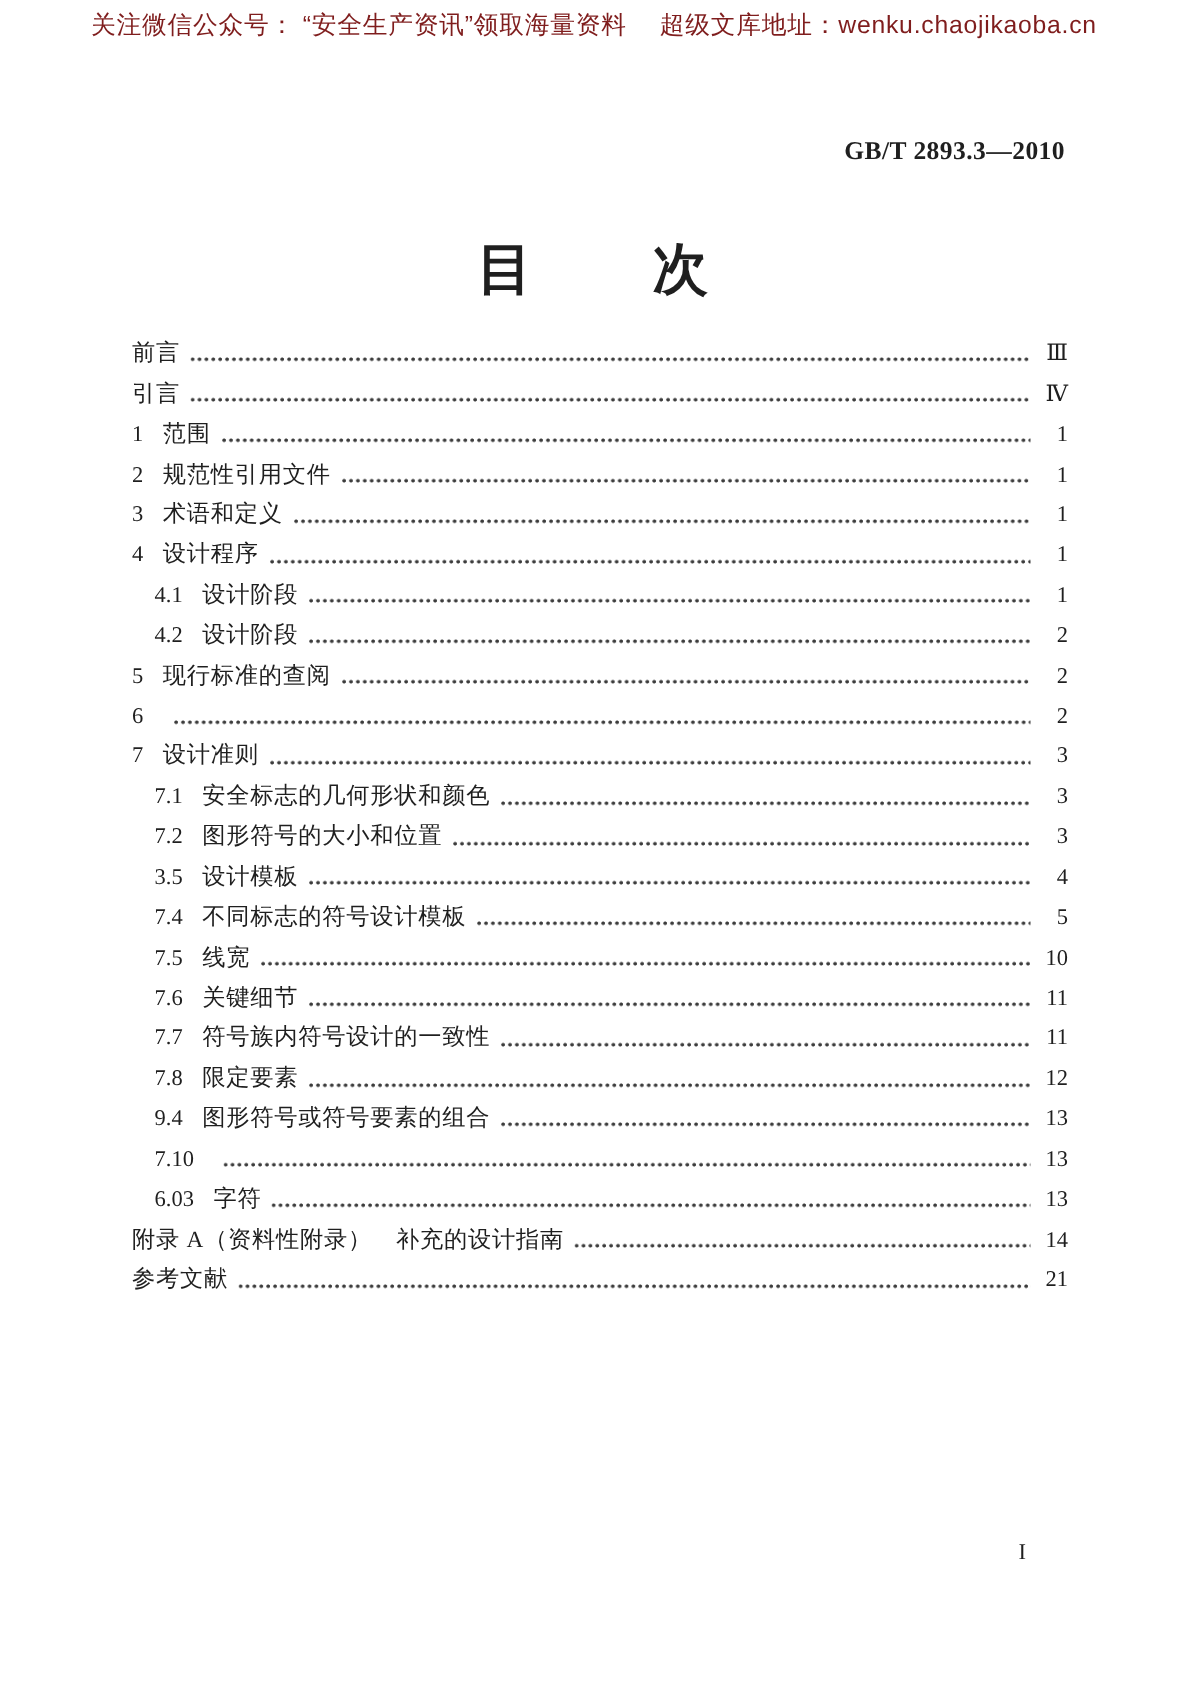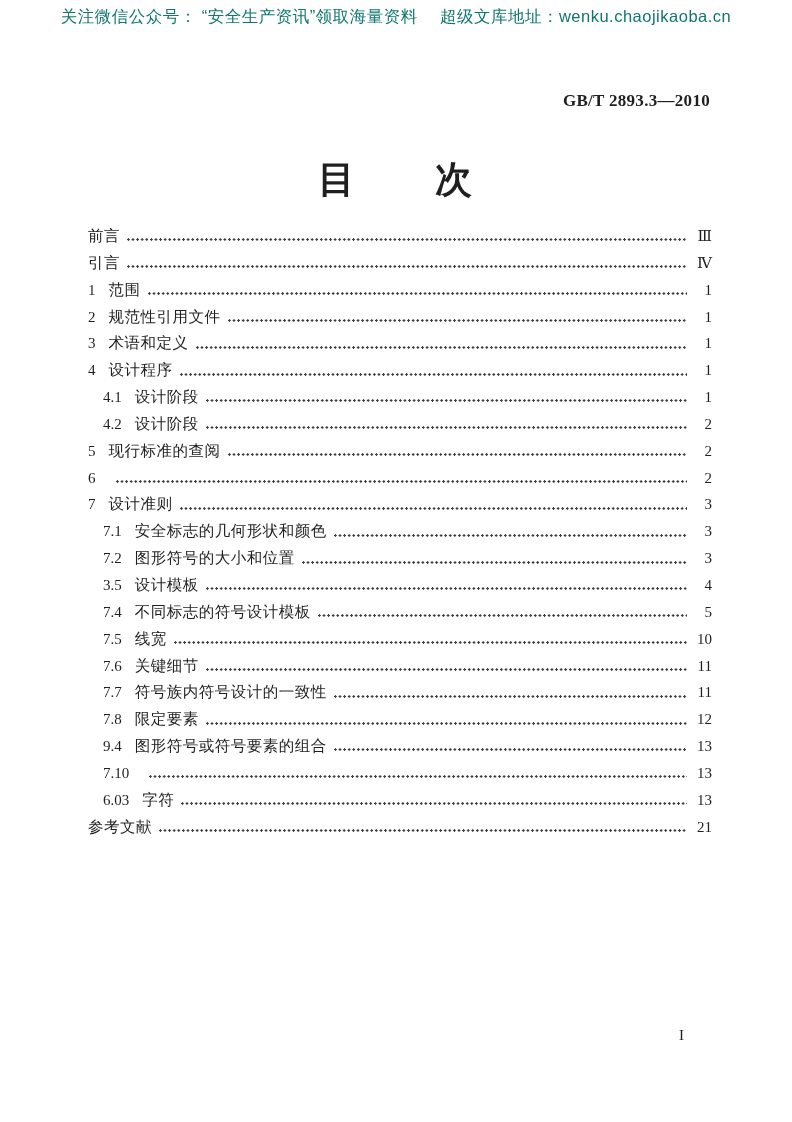--- a/index.html
+++ b/index.html
@@ -30,21 +30,21 @@
                  background-size:4.6px 3px;background-repeat:repeat-x;}
   .toc-row .pg{min-width:20px;text-align:right;font-size:15px;}
 
   .folio{position:absolute;top:1027px;left:679px;font-size:15px;letter-spacing:1px;}
 </style>
 </head>
 <body>
 
 <div class="page">
 
-  <div class="promo" style="color: #0f766e;">关注微信公众号： “安全生产资讯”领取海量资料　 超级文库地址：wenku.chaojikaoba.cn</div>
+  <div class="promo" style="color: #7f1d1d;">关注微信公众号： “安全生产资讯”领取海量资料　 超级文库地址：wenku.chaojikaoba.cn</div>
 
   <div class="std-num">GB/T 2893.3—2010</div>
 
   <div class="doc-title">目　　次</div>
 
   <div class="toc">
     <div class="toc-row">
 
       <span class="label">前言</span>
       <span class="dots"></span>
@@ -189,20 +189,26 @@
       <span class="pg">13</span>
     </div>
 
     <div class="toc-row indent">
       <span class="num">6.03</span>
       <span class="label">字符</span>
       <span class="dots"></span>
       <span class="pg">13</span>
     </div>
 
+    <div class="toc-row">
+
+      <span class="label">附录 A（资料性附录）　补充的设计指南</span>
+      <span class="dots"></span>
+      <span class="pg">14</span>
+    </div>
 
     <div class="toc-row">
 
       <span class="label">参考文献</span>
       <span class="dots"></span>
       <span class="pg">21</span>
     </div>
   </div>
 
   <div class="folio">I</div>

